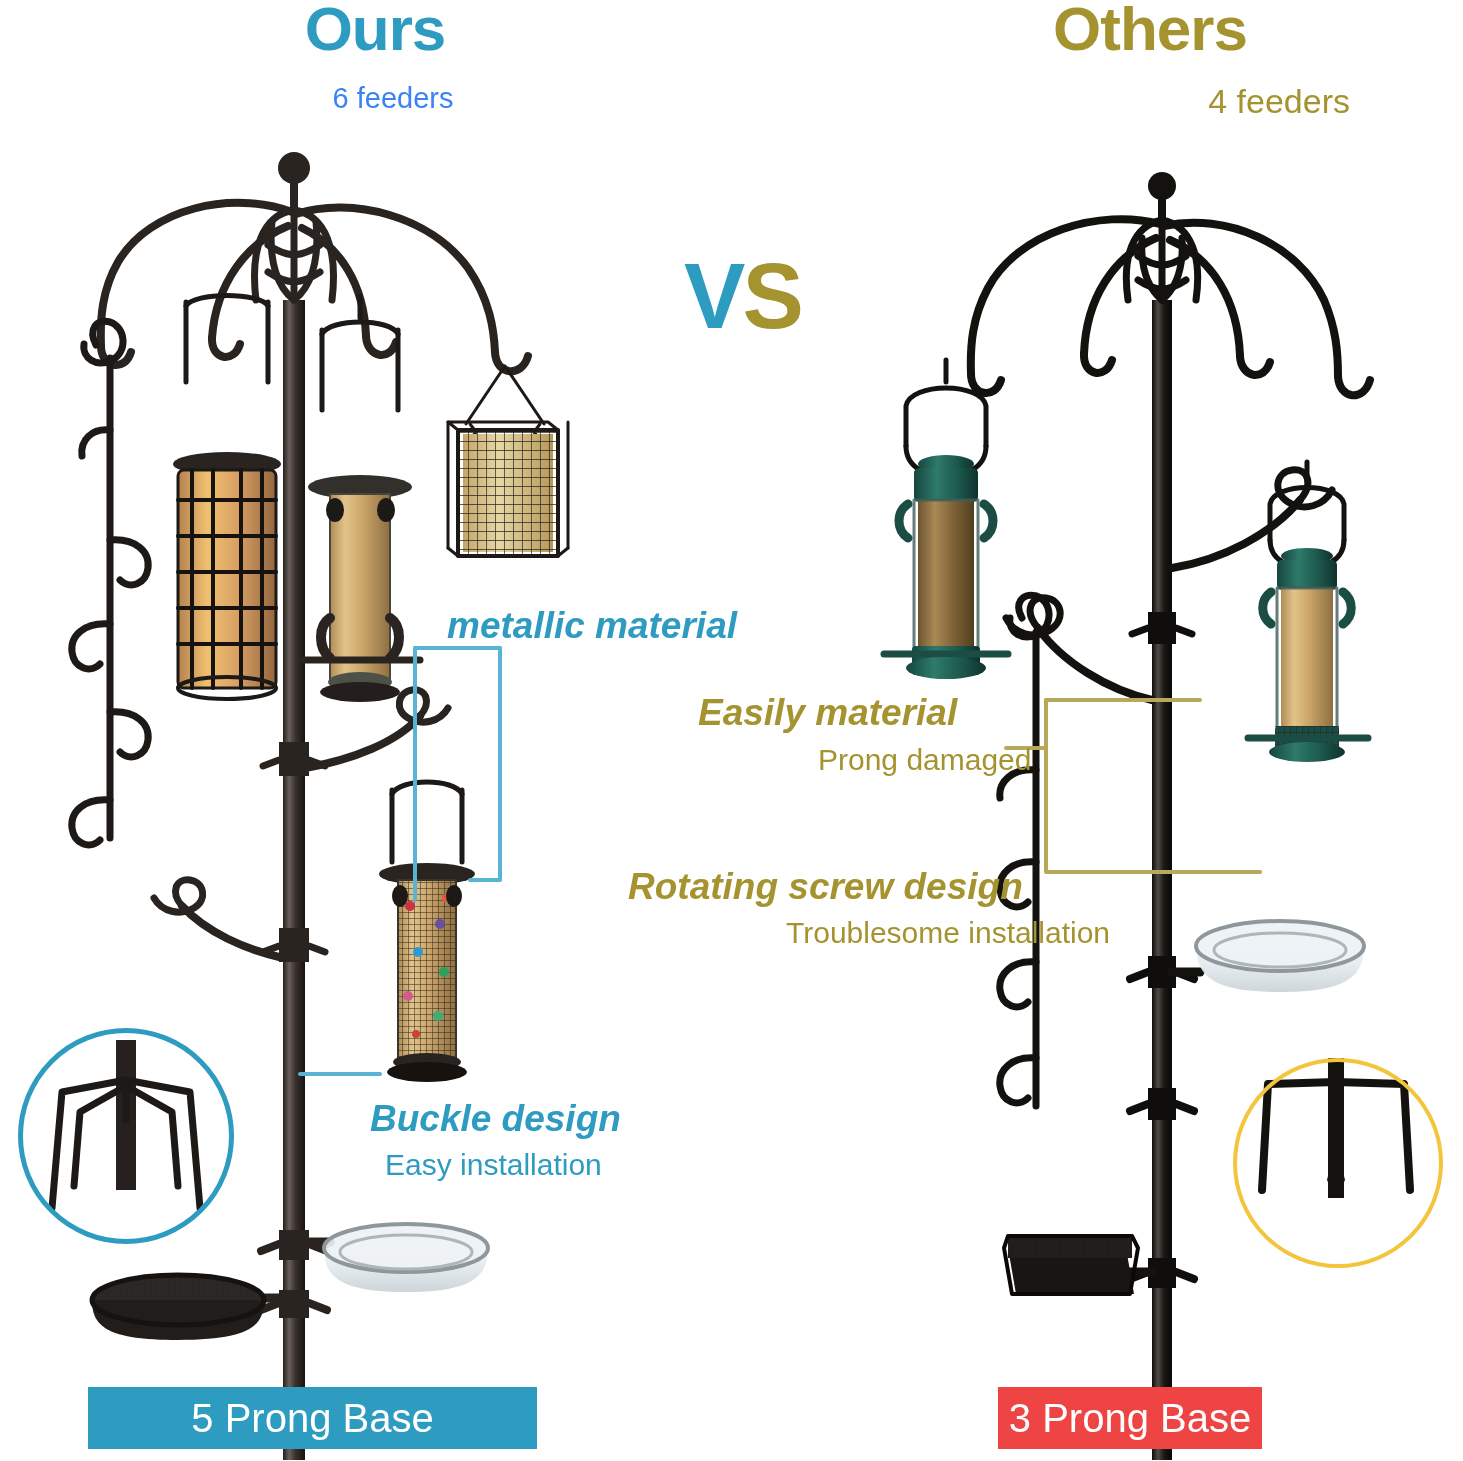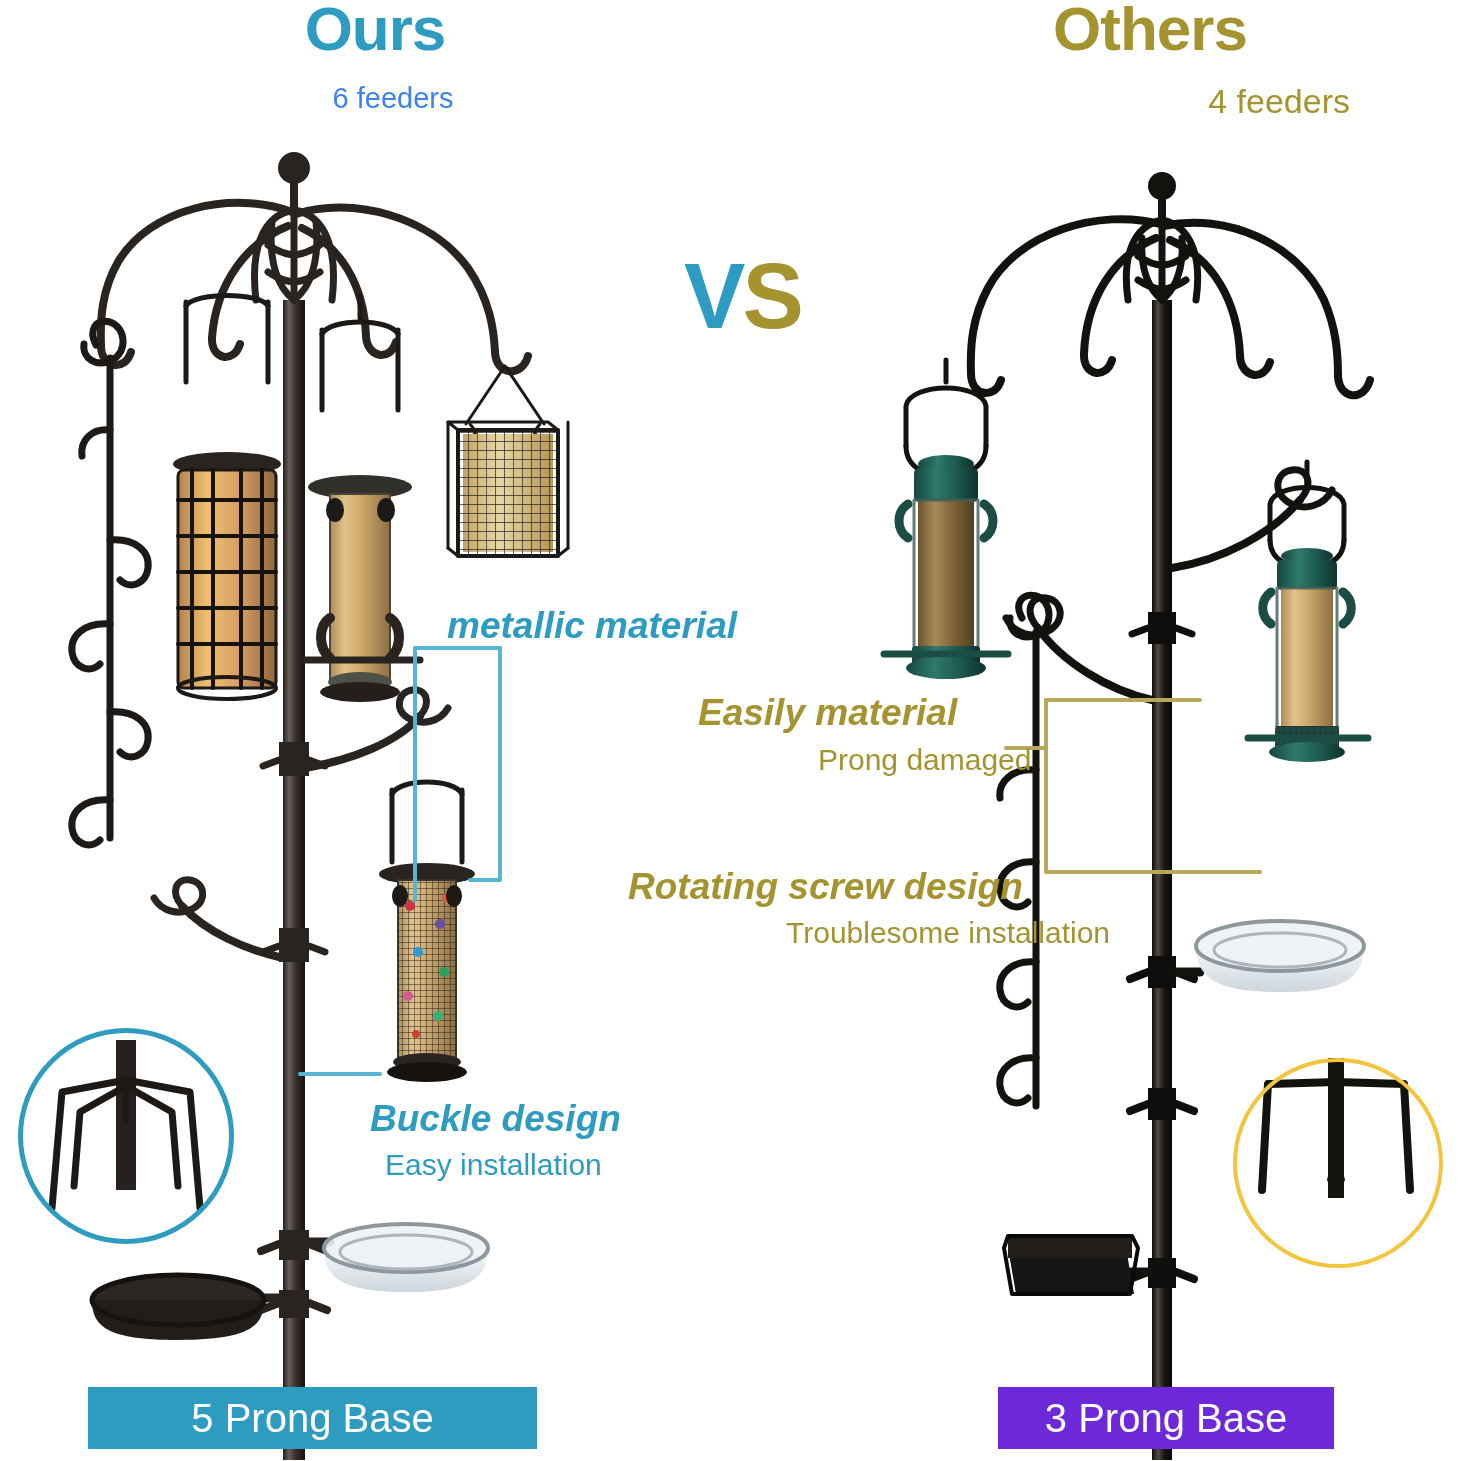--- a/index.html
+++ b/index.html
@@ -33,21 +33,21 @@
   .a-buckle-sub{left:385px;top:1148px;}
   .a-plastic{left:698px;top:694px;}
   .a-plastic-sub{left:818px;top:743px;}
   .a-rot{left:628px;top:868px;}
   .a-rot-sub{left:786px;top:916px;}
 
   
   .banner{height:62px;display:flex;align-items:center;justify-content:center;
           font-size:40px;color:#fff;}
   .banner-ours{left:88px;top:1387px;width:449px;background:#2E9BC0;}
-  .banner-others{left:998px;top:1387px;width:336px;background:#6d28d9;}
+  .banner-others{left:998px;top:1387px;width:264px;background:#ef4444;}
 
   
   .inset{border-radius:50%;box-sizing:border-box;}
   .inset-left{left:18px;top:1028px;width:216px;height:216px;border:5px solid #2E9BC0;}
   .inset-right{left:1233px;top:1058px;width:210px;height:210px;border:4px solid #F2C53D;}
 
   
   .art{position:absolute;left:0;top:0;width:1463px;height:1461px;pointer-events:none;}
 </style>
 </head>

